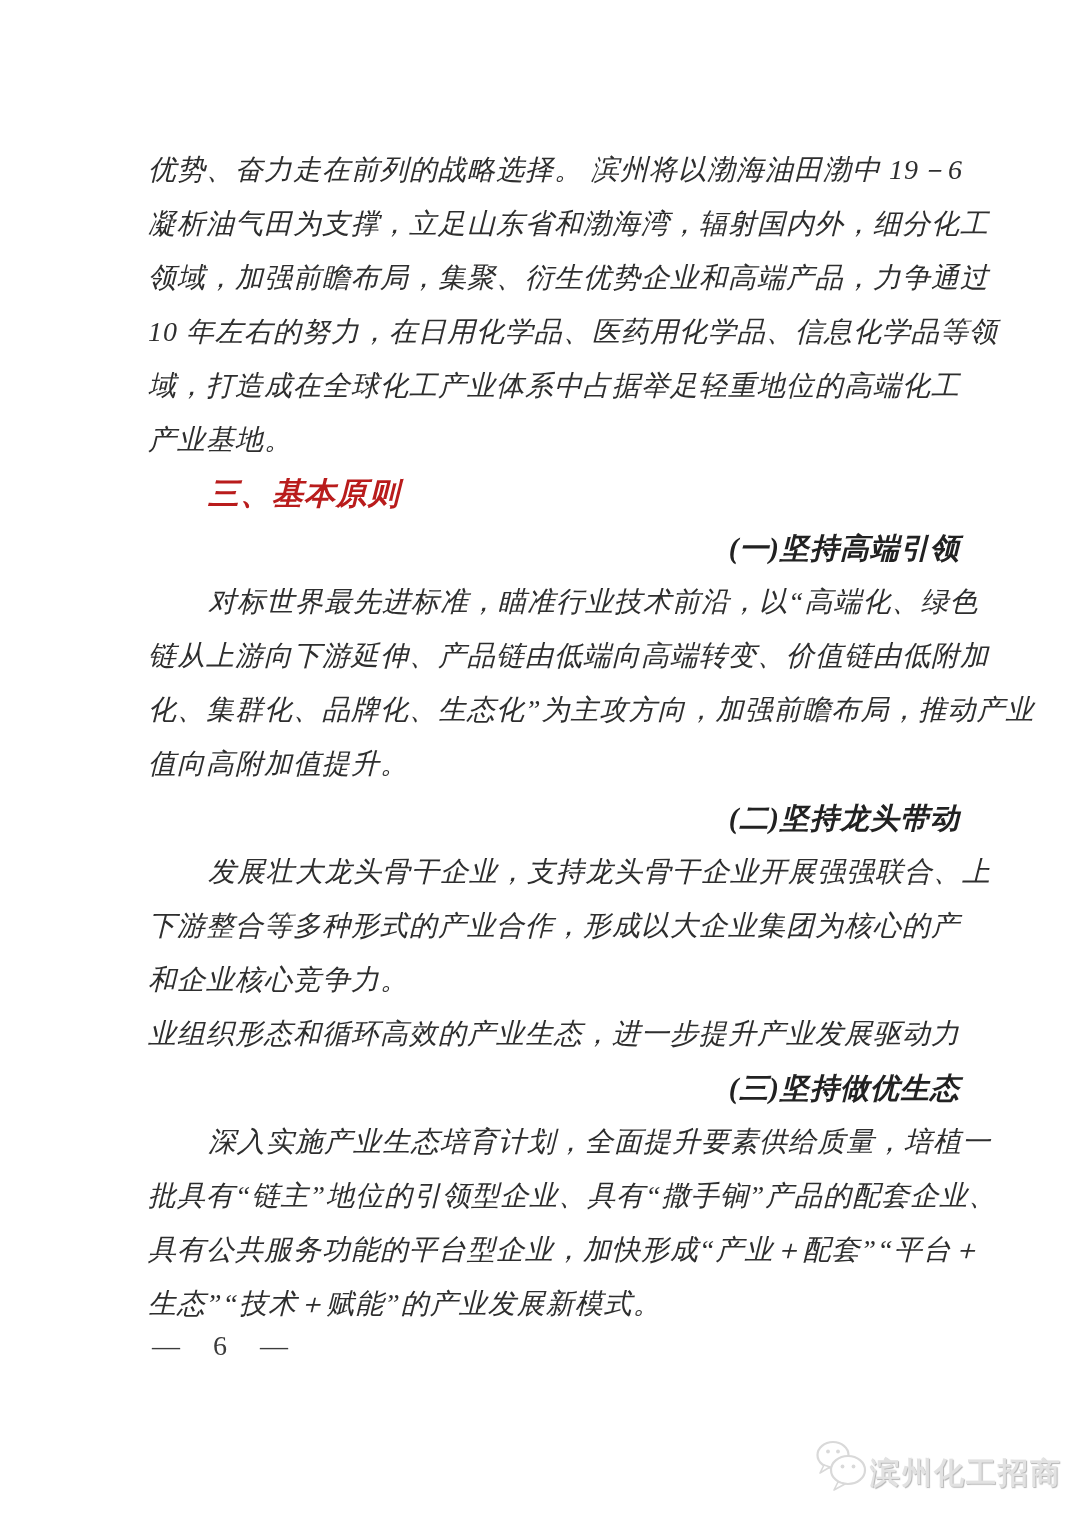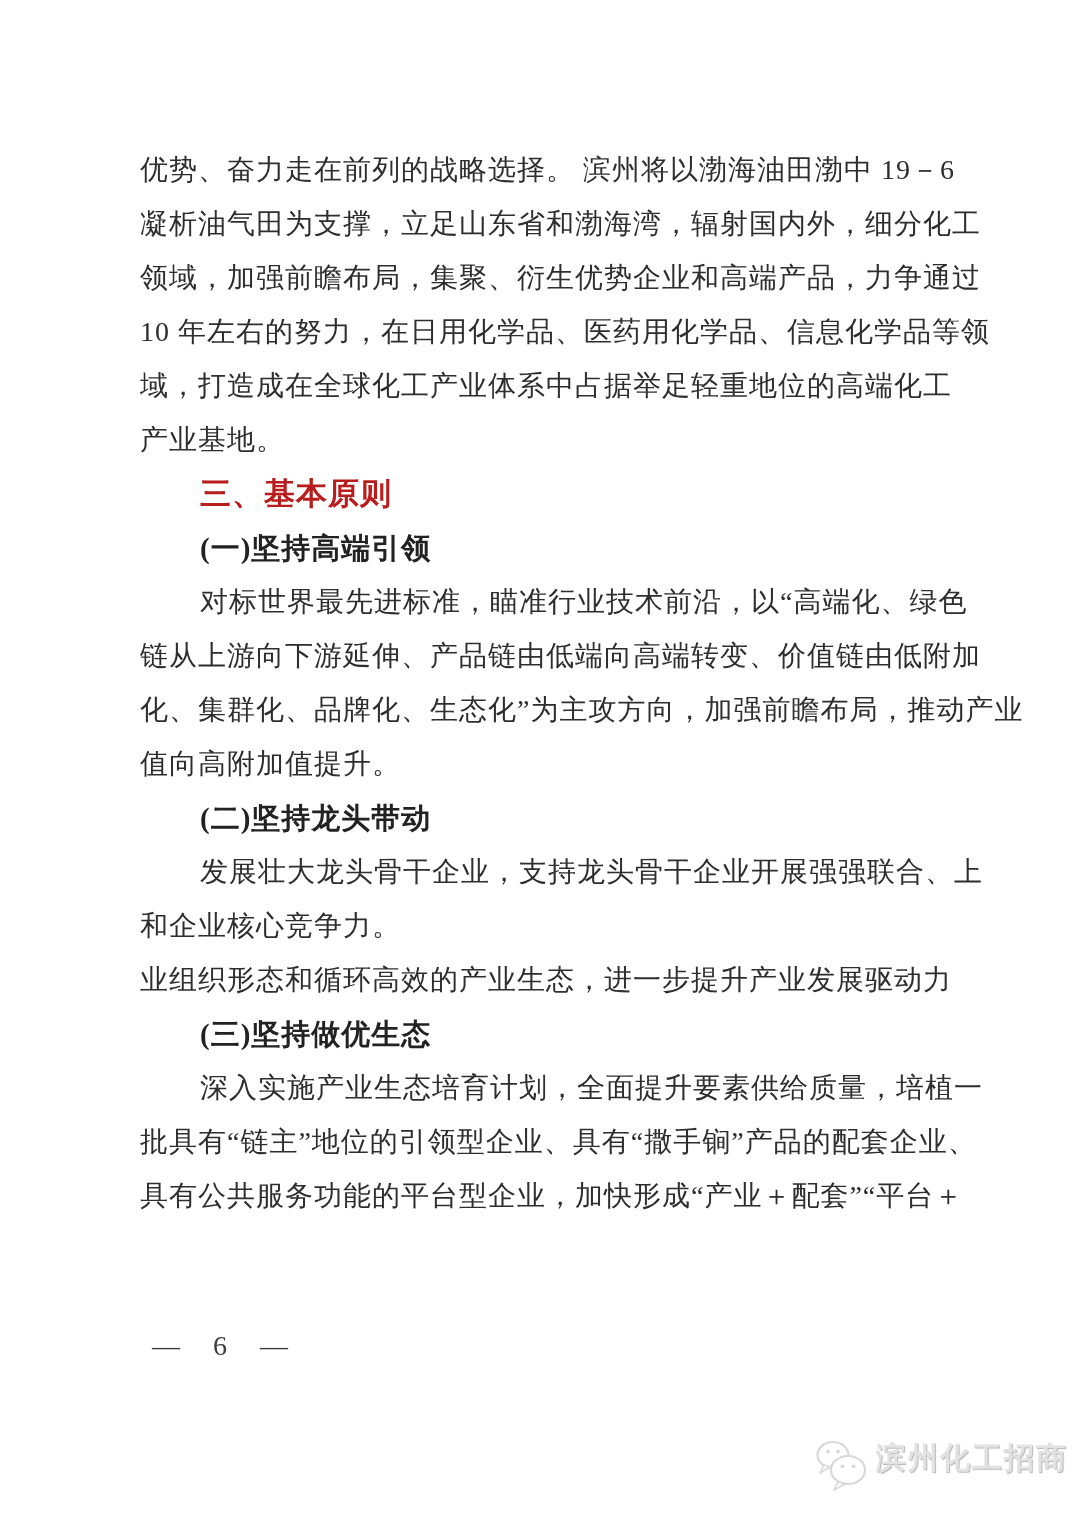--- a/index.html
+++ b/index.html
@@ -2,43 +2,44 @@
 <html><head>
 <meta charset="utf-8">
 <style>
   html,body { margin:0; padding:0; background:#e9e9e9; }
   .page {
     position:relative; width:1080px; height:1527px; margin:0 auto;
     background:#ffffff; overflow:hidden;
     font-family:"Liberation Serif","DejaVu Serif",serif;
   }
   .doc {
-    position:absolute; left:140px; top:143px; width:812px;
+    position:absolute; left:148px; top:143px; width:812px;
     color:#2e2e2e; font-size:28px; line-height:54px;
     letter-spacing:1px;
+    font-style:italic;
   }
   .ln { height:54px; white-space:nowrap; }
   .indent { text-indent:60px; }
   .h1 {
     height:54px; text-indent:60px;
     font-family:"Liberation Sans","DejaVu Sans",sans-serif;
     font-weight:700; font-size:31px; color:#b91c1c; white-space:nowrap;
   }
   .h2 {
     height:54px; text-indent:60px;
-    font-weight:600; font-size:29px; color:#222; white-space:nowrap;
+    font-weight:600; font-size:29px; color:#222; white-space:nowrap;text-align:right;
   }
   .pagenum {
     position:absolute; left:152px; top:1330px;
     font-size:28px; color:#3c3c3c; letter-spacing:13px;
     font-family:"Liberation Serif","DejaVu Serif",serif;
   }
   .watermark {
     position:absolute; left:812px; top:1438px;
-    display:flex; align-items:flex-start; gap:6px;
+    display:flex; align-items:flex-end; 
   }
   .wm-text {
     font-family:"Liberation Sans","DejaVu Sans",sans-serif;
     font-weight:700; font-size:30px; letter-spacing:2px;
     color:#e2e2e2;
     text-shadow:1px 1px 1px #b5b5b5, -1px -1px 1px #ffffff;
     white-space:nowrap;
   }
   .wm-icon { display:inline-block; width:58px; height:56px; }
 </style>
@@ -59,27 +60,29 @@
     <div class="h1">三、基本原则</div>
 
     <div class="h2">(一)坚持高端引领</div>
     <div class="ln indent">对标世界最先进标准，瞄准行业技术前沿，以“高端化、绿色</div>
     <div class="ln">链从上游向下游延伸、产品链由低端向高端转变、价值链由低附加</div>
     <div class="ln">化、集群化、品牌化、生态化”为主攻方向，加强前瞻布局，推动产业</div>
     <div class="ln">值向高附加值提升。</div>
 
     <div class="h2">(二)坚持龙头带动</div>
     <div class="ln indent">发展壮大龙头骨干企业，支持龙头骨干企业开展强强联合、上</div>
+    <div class="ln">下游整合等多种形式的产业合作，形成以大企业集团为核心的产</div>
     <div class="ln">和企业核心竞争力。</div>
     <div class="ln">业组织形态和循环高效的产业生态，进一步提升产业发展驱动力</div>
 
     <div class="h2">(三)坚持做优生态</div>
     <div class="ln indent">深入实施产业生态培育计划，全面提升要素供给质量，培植一</div>
     <div class="ln">批具有“链主”地位的引领型企业、具有“撒手锏”产品的配套企业、</div>
     <div class="ln">具有公共服务功能的平台型企业，加快形成“产业＋配套”“平台＋</div>
+    <div class="ln">生态”“技术＋赋能”的产业发展新模式。</div>
 
   </div>
 
   <div class="pagenum">— 6 —</div>
 
   <div class="watermark">
     <span class="wm-icon">
       <svg width="58" height="56" viewBox="0 0 58 56" xmlns="http://www.w3.org/2000/svg">
         <ellipse cx="21" cy="17" rx="15.5" ry="13" fill="#ffffff" stroke="#d9d9d9" stroke-width="2.2"></ellipse>
         <path d="M12 27 L8 35 L18 29 Z" fill="#ffffff" stroke="#d9d9d9" stroke-width="1.6" stroke-linejoin="round"></path>

